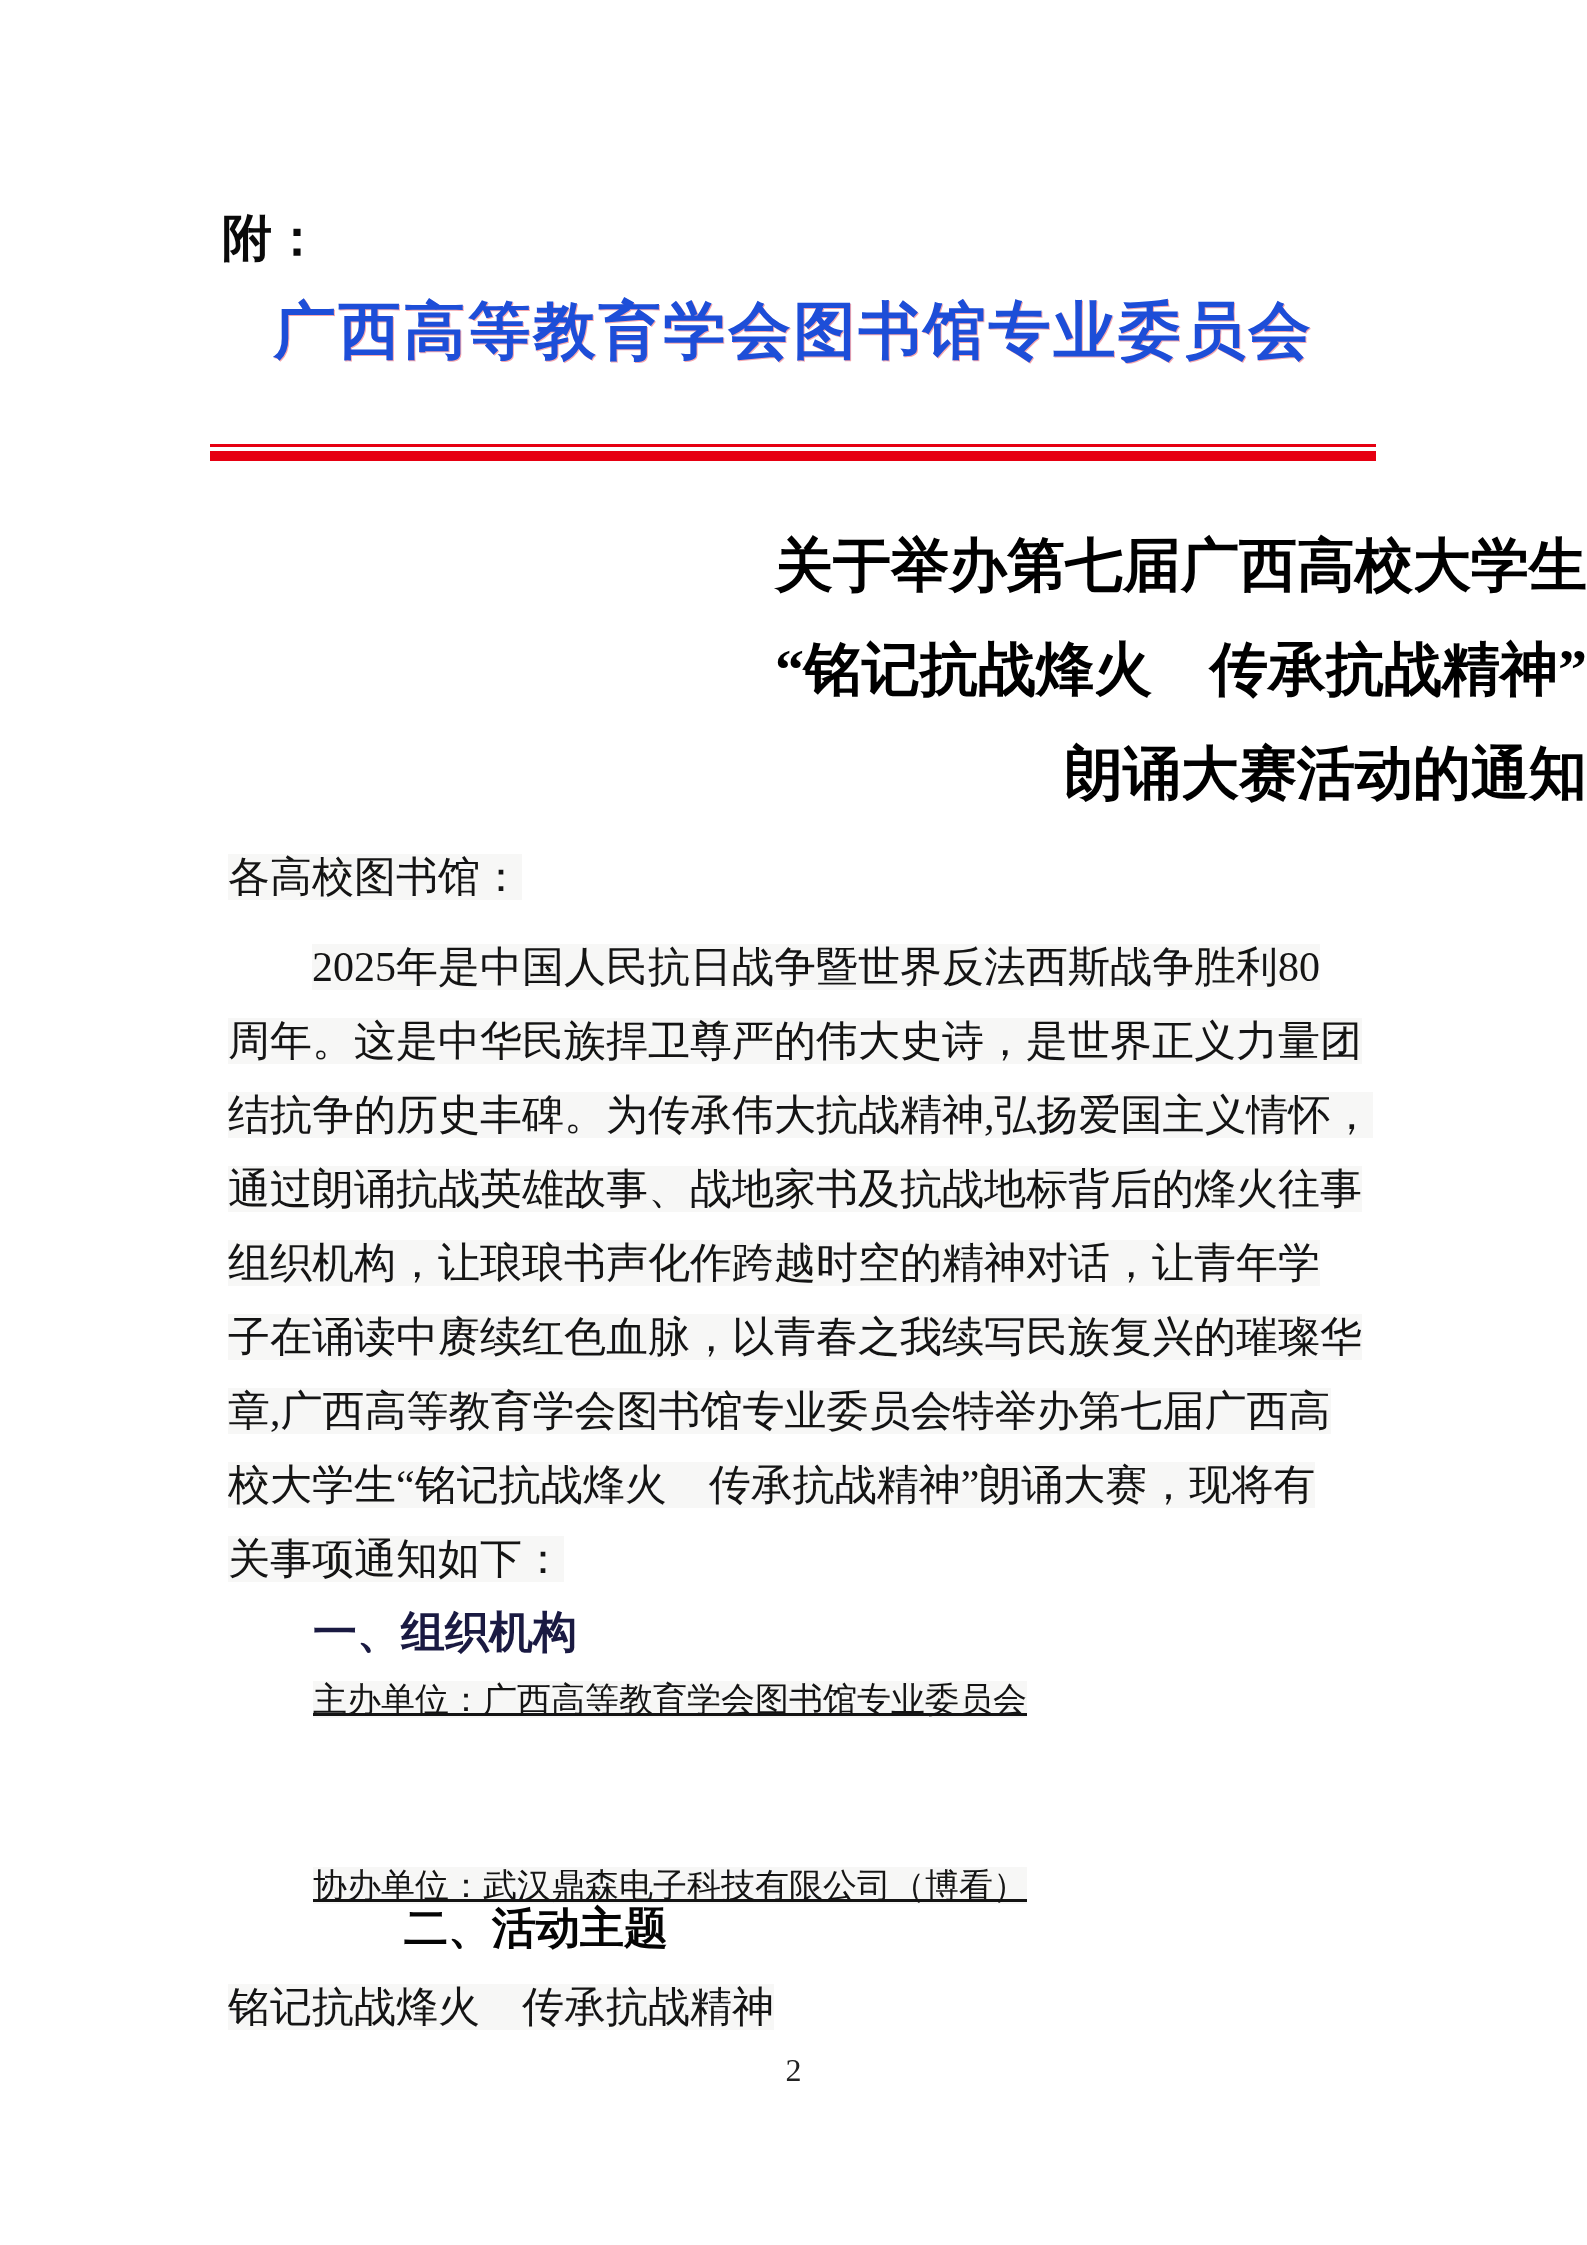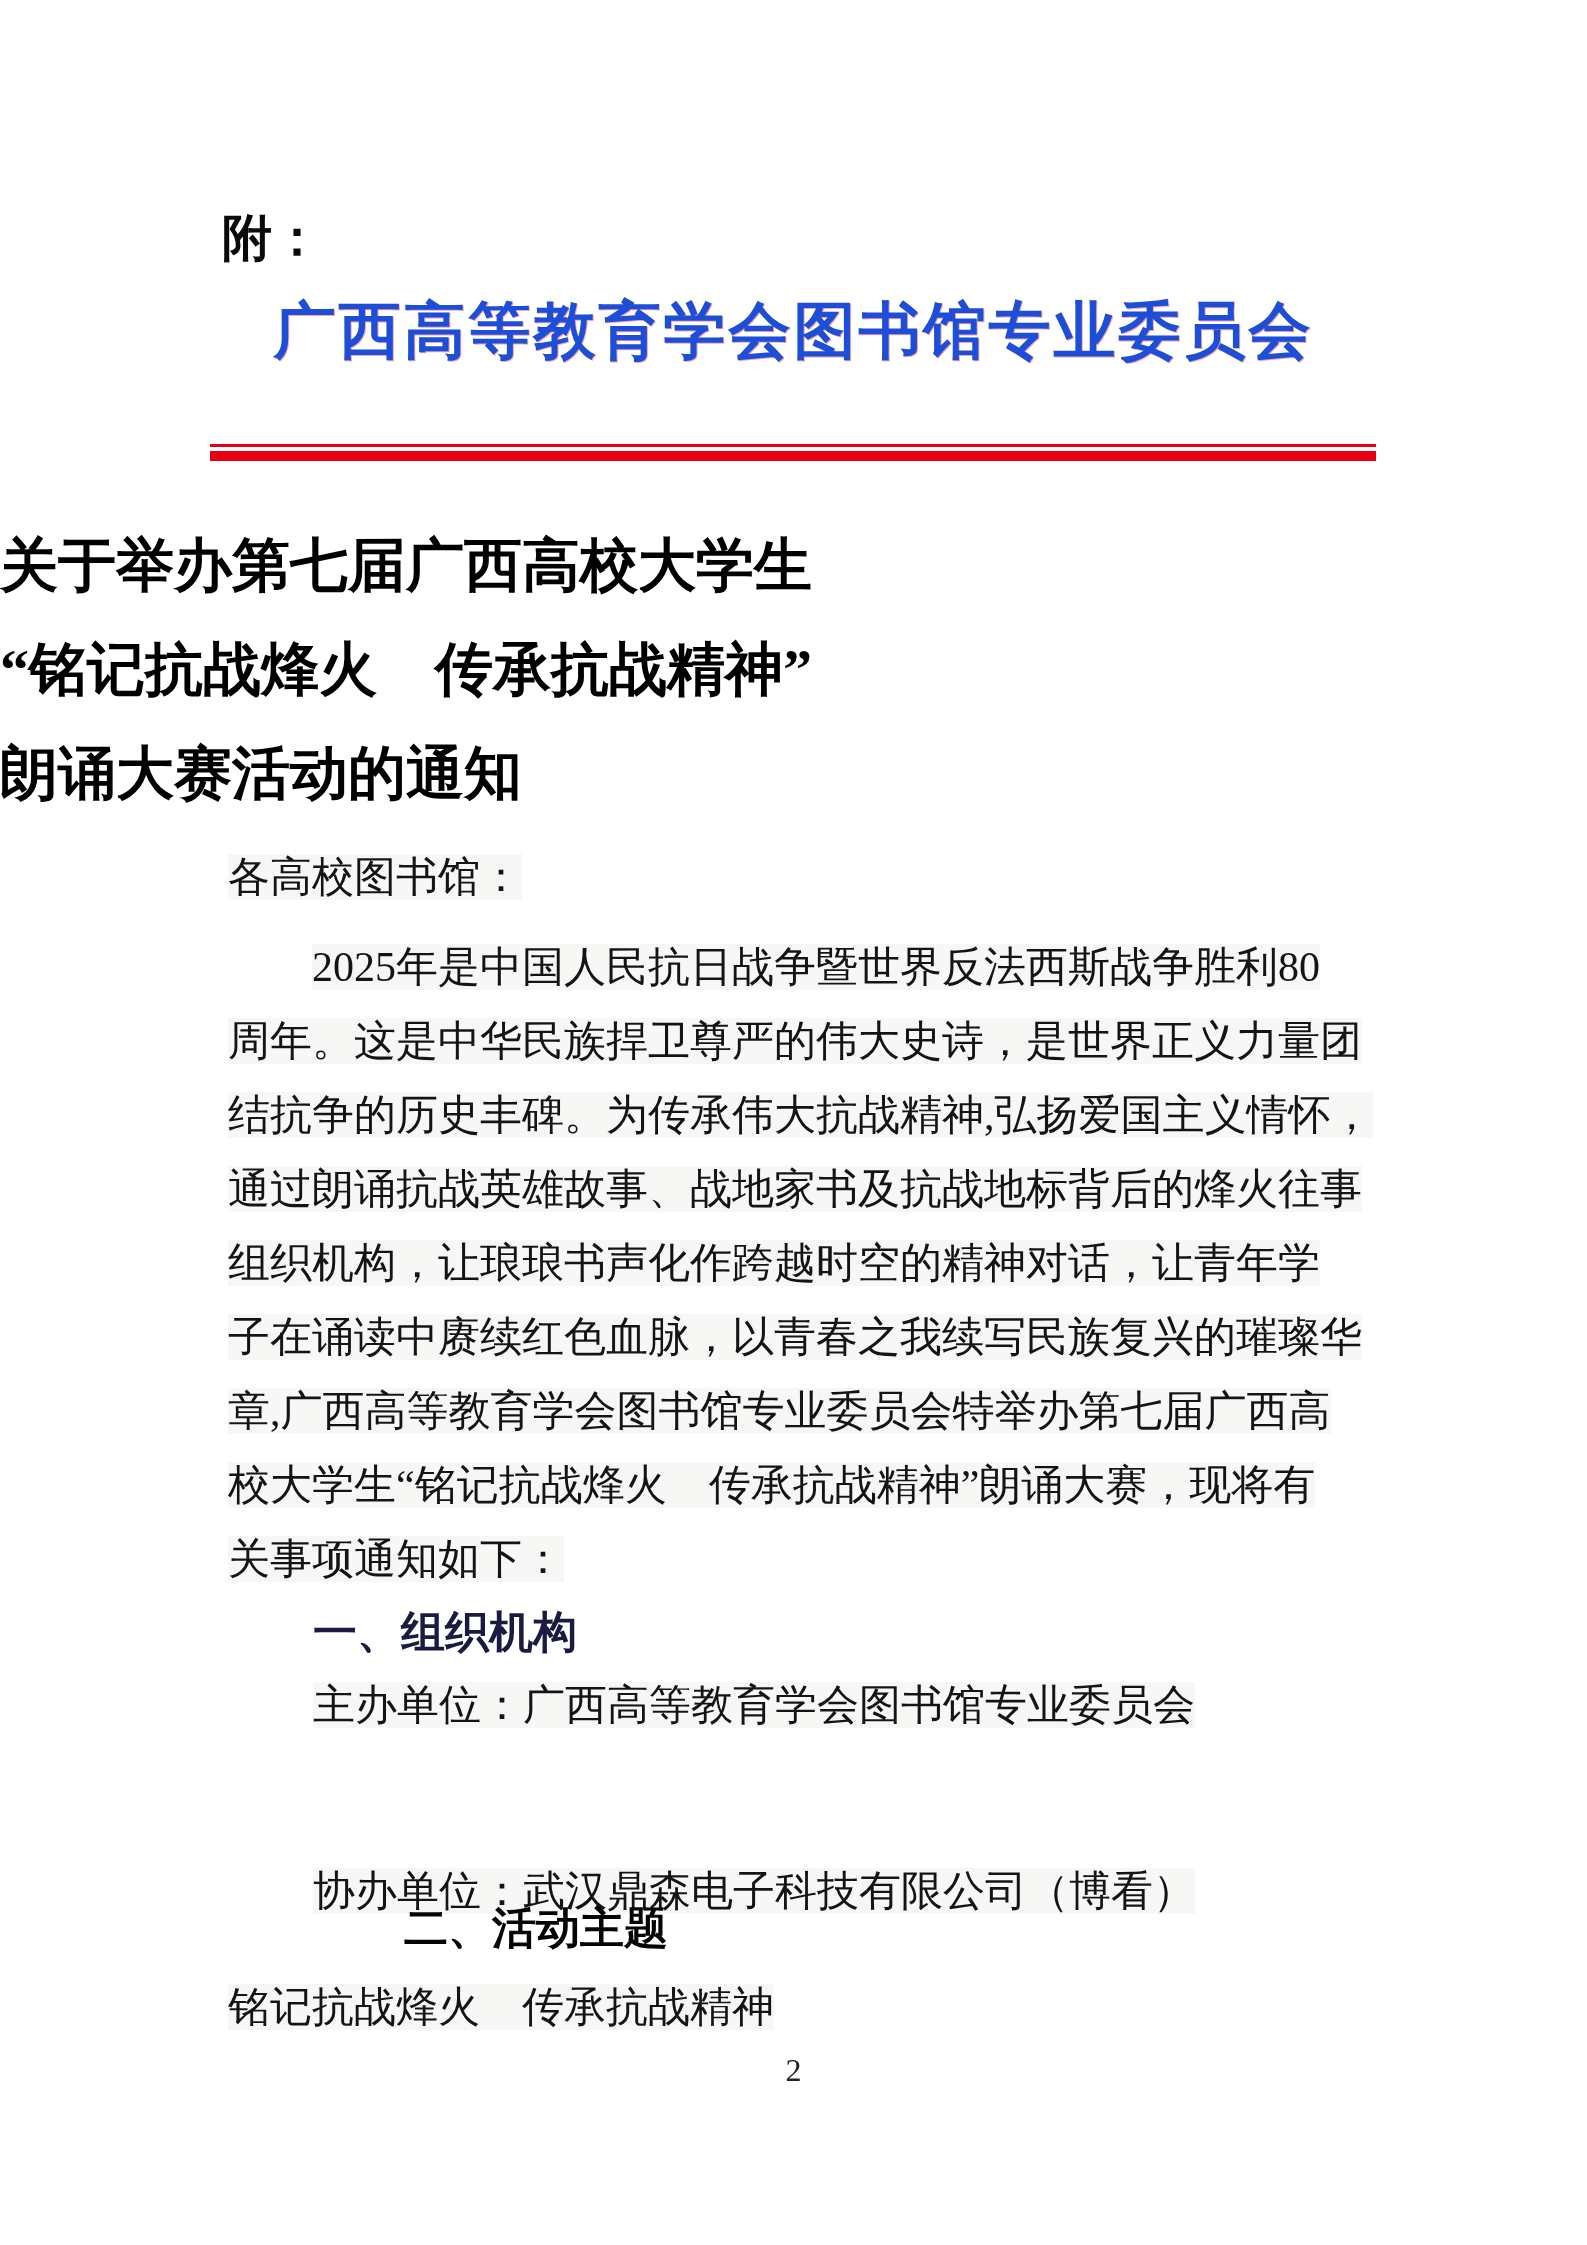--- a/index.html
+++ b/index.html
@@ -50,21 +50,21 @@
   .rule-thin  { height: 3px;  background: #e60012; }
   .rule-gap   { height: 4px;  background: transparent; }
   .rule-thick { height: 10px; background: #e60012; }
 
   
   .title {
     position: absolute;
     left: 0;
     top: 514px;
     width: 100%;
-    text-align: left;
+    text-align: right;
     font-size: 58px;
     font-weight: bold;
     color: #000000;
     line-height: 104px;
   }
 
   
   .salutation {
     position: absolute;
     left: 228px;
@@ -96,23 +96,24 @@
     line-height: 1.2;
     white-space: nowrap;
   }
   .sec-heading.navy  { color: #1a1a42; left: 313px; top: 1606px; }
   .sec-heading.black { color: #050505; left: 404px; top: 1902px; }
 
   
   .sec-item {
     position: absolute;
     left: 313px;
-    font-size: 42px;
+    font-size: 34px;
     line-height: 1.3;
     white-space: nowrap;
+    text-decoration: underline;
   }
   .sec-item.i0 { top: 1678px; }
   .sec-item.i1 { top: 1753px; }
   .sec-item.i2 { top: 1828px; margin-top: 36px; }
 
   .theme-line {
     position: absolute;
     left: 228px;
     top: 1980px;
     font-size: 42px;

